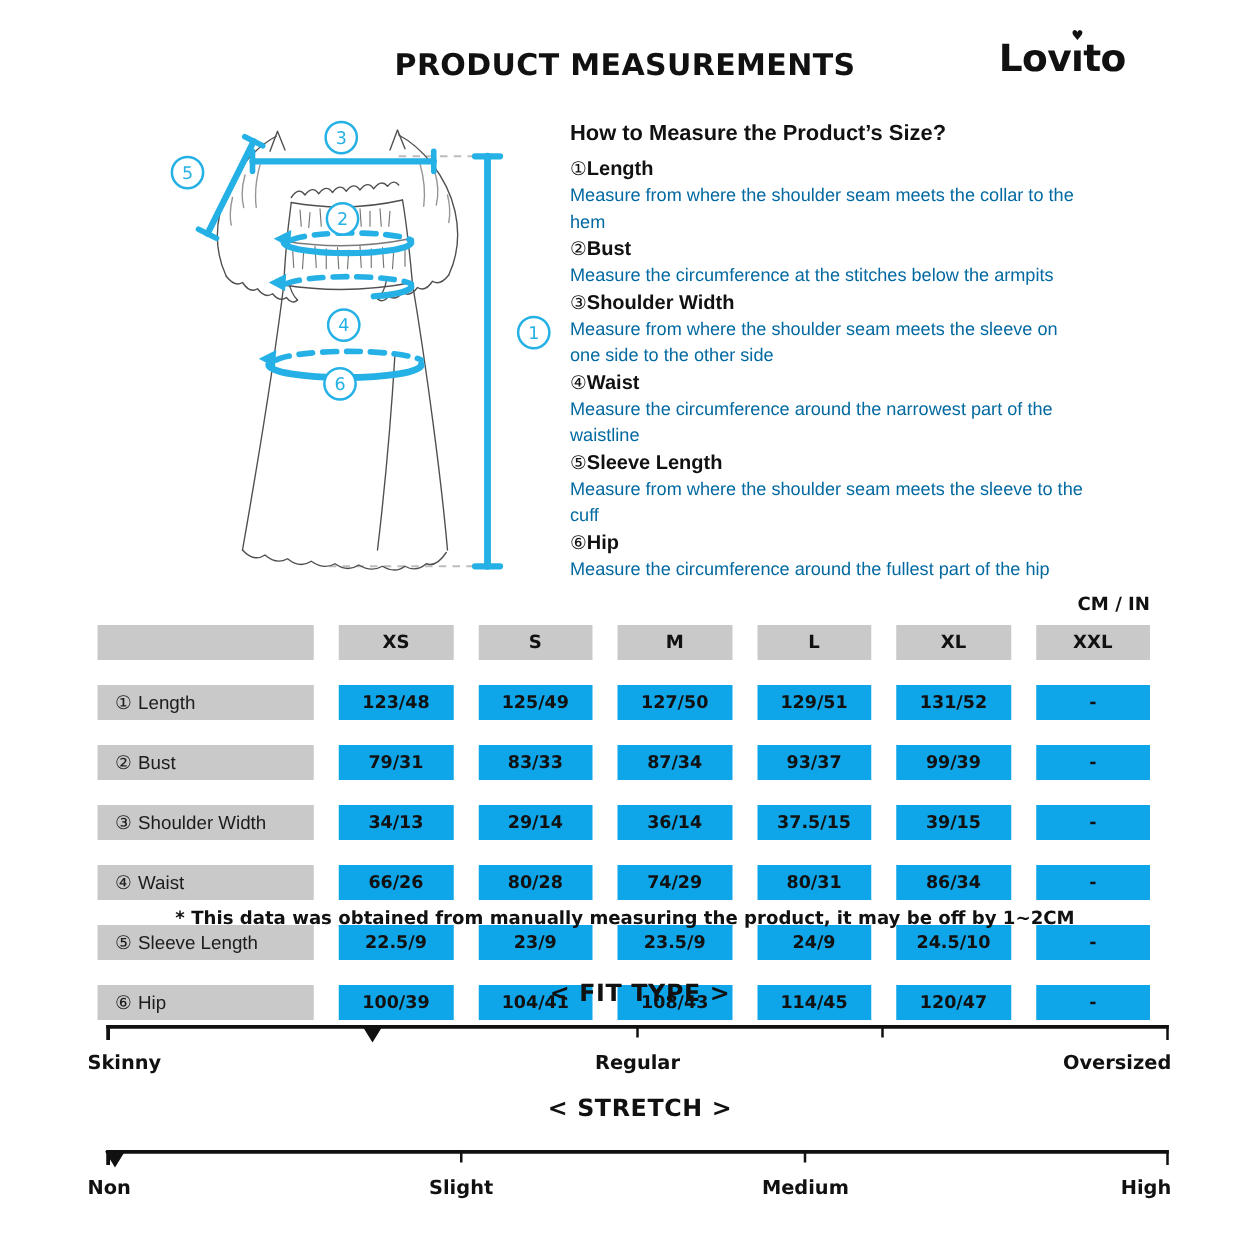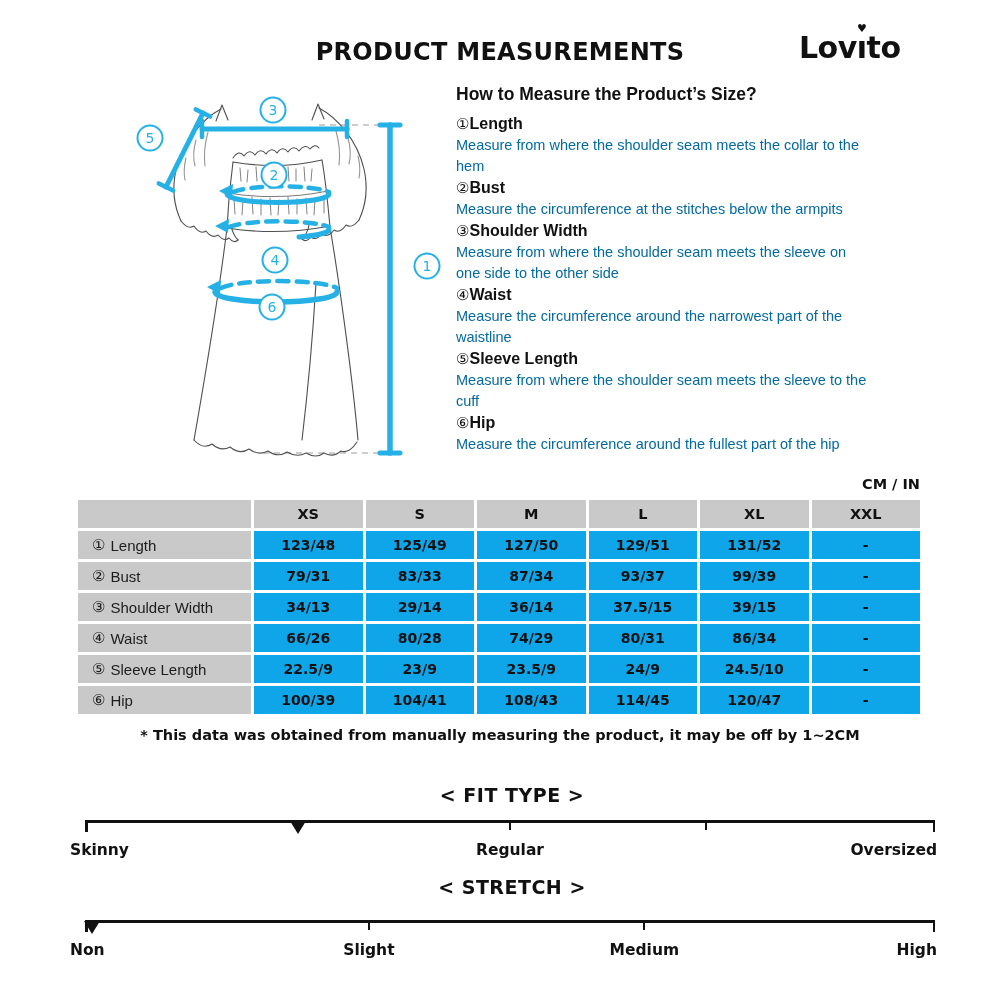--- a/index.html
+++ b/index.html
@@ -9,33 +9,33 @@
   
   .title{position:absolute;top:38px;left:0;width:1000px;text-align:center;
          font-family:"DejaVu Sans",sans-serif;font-weight:700;font-size:24px;letter-spacing:.3px;}
   .logo{position:absolute;top:30px;left:799px;font-family:"DejaVu Sans",sans-serif;
         font-weight:700;font-size:30px;letter-spacing:-.5px;}
   .logo .iwrap{position:relative;display:inline-block;}
   .logo .heart{position:absolute;left:50%;top:-7px;transform:translateX(-50%);font-size:11px;line-height:1;}
 
   
   .howto{position:absolute;left:456px;top:84px;width:412px;}
-  .howto h2{margin:0 0 8px 0;font-size:17.5px;font-weight:700;}
+  .howto h2{margin:12px 0 8px 0;font-size:17.5px;font-weight:700;}
   .hw-label{font-size:16px;font-weight:700;line-height:22px;}
   .hw-label .num{font-weight:400;font-size:15px;}
   .hw-desc{font-size:14.5px;line-height:21px;color:#0369a1;font-weight:400;}
 
   
   .diagram{position:absolute;left:100px;top:88px;width:360px;height:380px;}
 
   
   .unit{position:absolute;top:476px;left:620px;width:300px;text-align:right;
         font-family:"DejaVu Sans",sans-serif;font-weight:700;font-size:14.5px;}
   .mtable{position:absolute;left:78px;top:500px;width:842px;display:grid;
-          grid-template-columns:173px repeat(6,1fr);grid-auto-rows:28px;gap:3px;}
+          grid-template-columns:173px repeat(6,1fr);grid-auto-rows:28px;gap:20px;}
   .mtable .cell{display:flex;align-items:center;justify-content:center;}
   .hcell{background:#c9c9c9;font-family:"DejaVu Sans",sans-serif;font-weight:700;font-size:14.5px;}
   .lcell{background:#c9c9c9;justify-content:flex-start !important;padding-left:14px;
          font-size:15px;font-weight:400;color:#1c1c1c;}
   .lcell .num{margin-right:5px;}
   .dcell{background:#0ea5e9;font-family:"DejaVu Sans",sans-serif;font-weight:700;font-size:14px;}
   .note{position:absolute;top:727px;left:0;width:1000px;text-align:center;
         font-family:"DejaVu Sans",sans-serif;font-weight:700;font-size:14.5px;}
 
   

